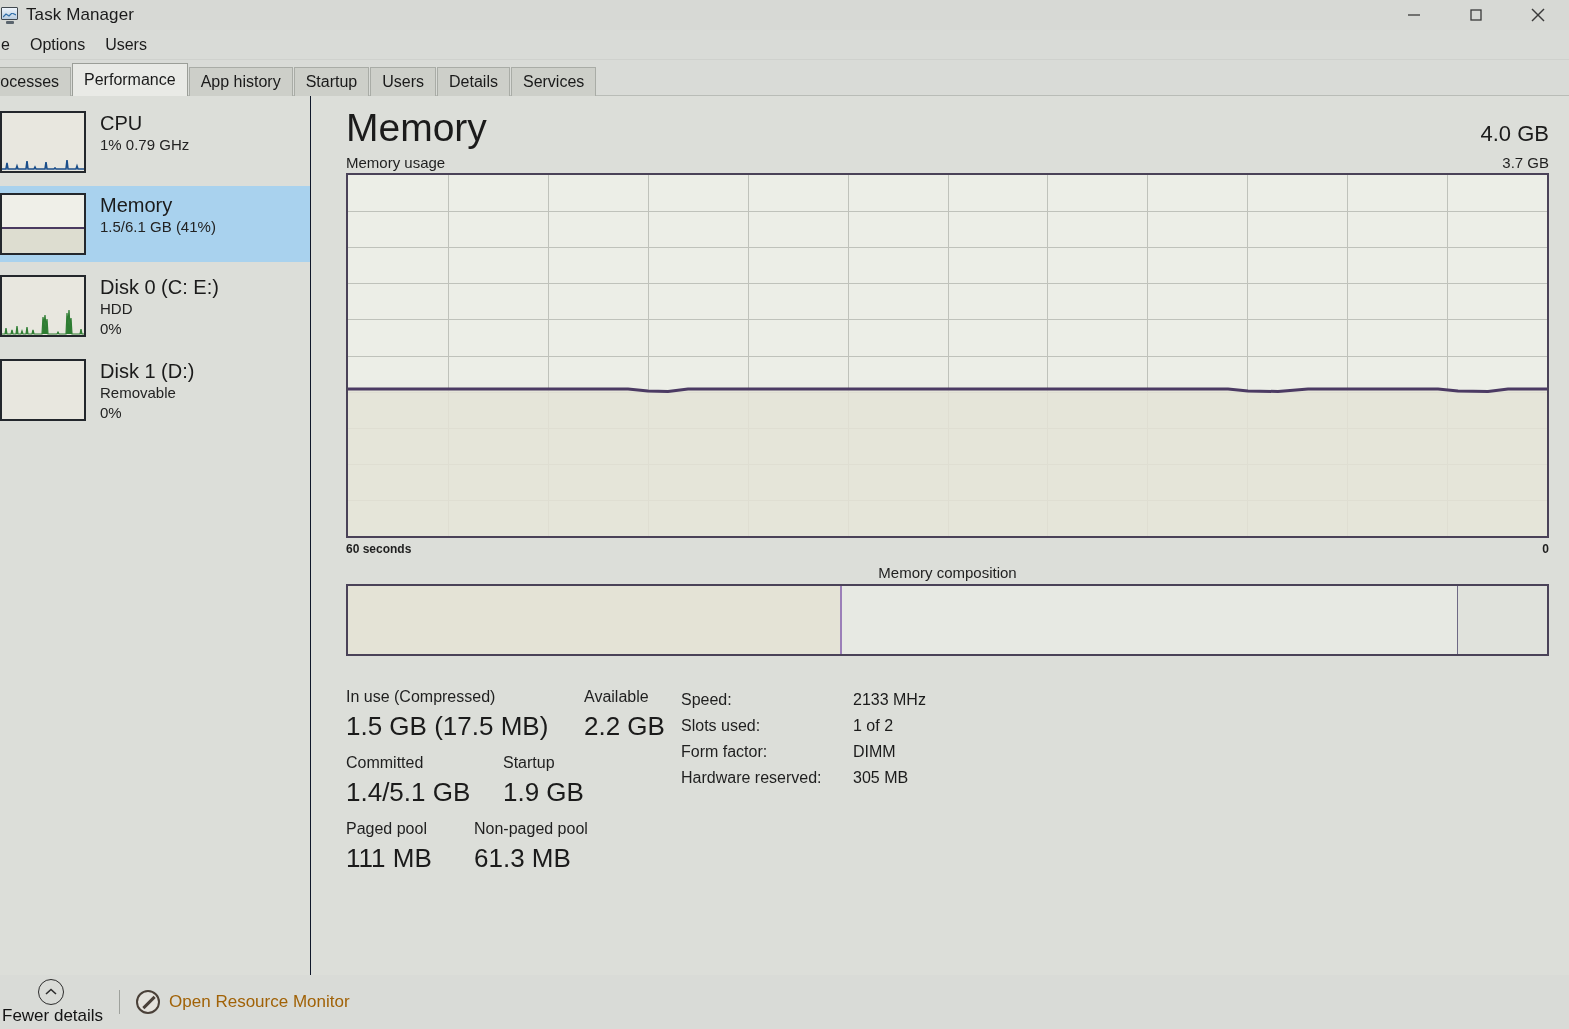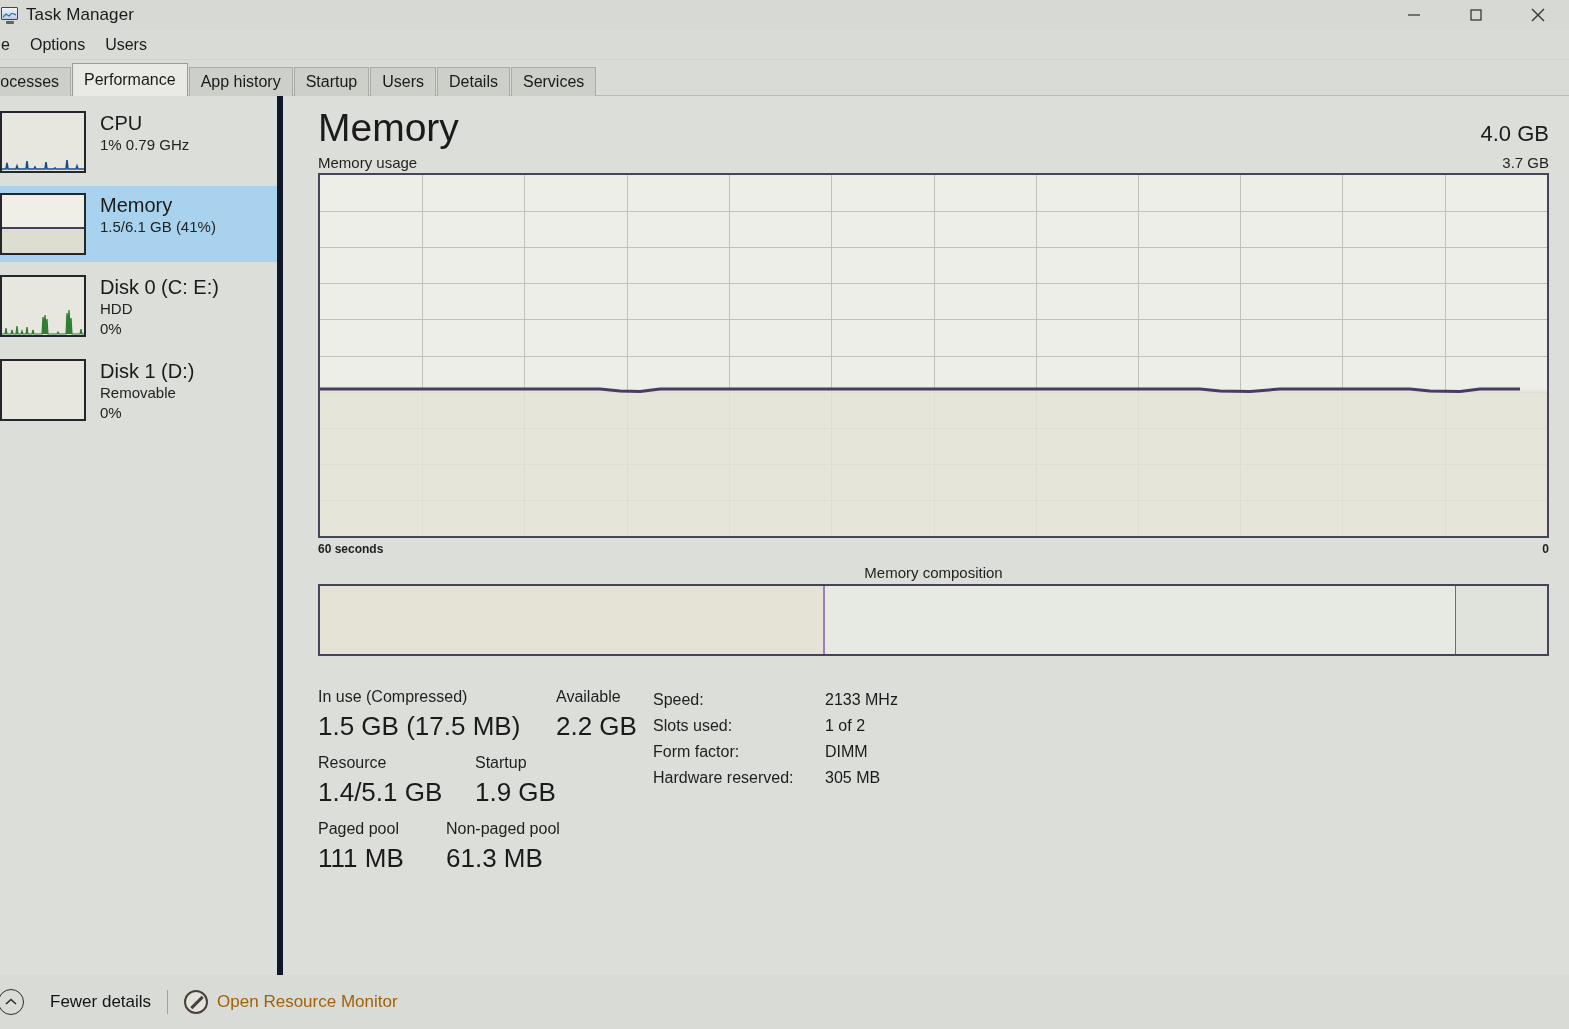--- a/index.html
+++ b/index.html
@@ -103,23 +103,23 @@
   }
 
   
   .body {
     flex: 1; display: flex; min-height: 0;
     background: #dcded9;
   }
 
   
   .sidebar {
-    width: 283px; flex: none;
+    width: 311px; flex: none;
     padding-top: 8px;
-    border-right: 6px solid #0f172a;
+    border-right: 1px solid #0f172a;
     background: transparent;
     position: relative;
   }
   .side-item {
     display: flex; align-items: flex-start;
     padding: 7px 8px 7px 0px;
     margin-bottom: 6px;
     gap: 14px;
     cursor: default;
   }
@@ -225,23 +225,24 @@
 
   
   .footer {
     height: 54px; flex: none;
     display: flex; align-items: center;
     padding-left: 2px;
     gap: 0px;
     background: #d9dbd7;
   }
   .fewer {
-    display: flex; align-items: center; gap: 26px;
+    display: flex; align-items: center; gap: 1px;
     font-size: 17px; color: #141414;
     padding-left: 0px;
+    flex-direction: column;
   }
   .chev-circle {
     width: 26px; height: 26px; border-radius: 50%;
     border: 1.6px solid #2d2d2d;
     display: flex; align-items: center; justify-content: center;
     margin-left: -4px;
   }
   .vsep { width: 1px; height: 24px; background: #9ea19c; margin: 0 16px; }
   .resmon {
     display: flex; align-items: center; gap: 9px;
@@ -434,21 +435,21 @@
               <div class="stat-label">In use (Compressed)</div>
               <div class="stat-value">1.5 GB (17.5 MB)</div>
             </div>
             <div class="stat-col">
               <div class="stat-label">Available</div>
               <div class="stat-value">2.2 GB</div>
             </div>
           </div>
           <div class="stat-row">
             <div class="stat-col" style="width:157px;">
-              <div class="stat-label">Resource</div>
+              <div class="stat-label">Committed</div>
               <div class="stat-value">1.4/5.1 GB</div>
             </div>
             <div class="stat-col">
               <div class="stat-label">Startup</div>
               <div class="stat-value">1.9 GB</div>
             </div>
           </div>
           <div class="stat-row">
             <div class="stat-col" style="width:128px;">
               <div class="stat-label">Paged pool</div>

